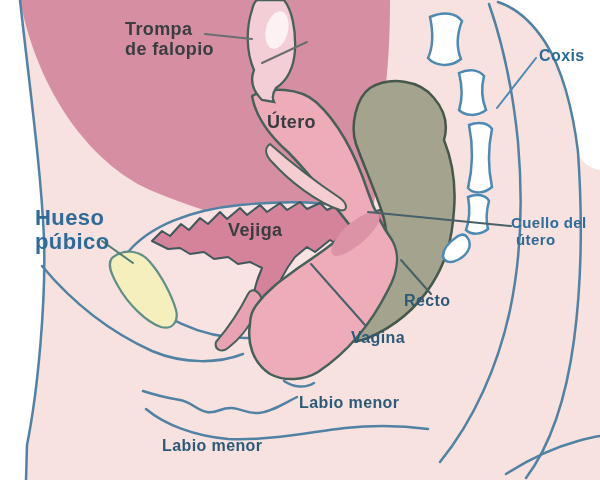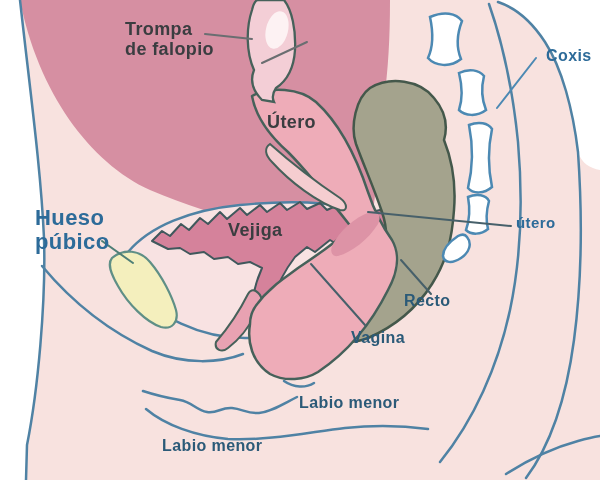--- a/index.html
+++ b/index.html
@@ -112,21 +112,22 @@
   <div class="lbl lbl-dark" style="left:125px;top:20px;">
     <div>Trompa</div>
     <div>de falopio</div>
   </div>
   <div class="lbl lbl-dark" style="left:267px;top:113px;">Útero</div>
   <div class="lbl lbl-dark" style="left:204px;top:221px;margin-left:24px;">Vejiga</div>
   <div class="lbl lbl-blue" style="left:35px;top:206px;">
     <div>Hueso</div>
     <div>púbico</div>
   </div>
-  <div class="lbl lbl-blue md" style="left:539px;top:47px;margin-left:7px;">Coxis</div>
+  <div class="lbl lbl-blue md" style="left:539px;top:47px;">Coxis</div>
   <div class="lbl lbl-blue sm" style="left:511px;top:215px;">
+    <div>Cuello del</div>
     <div style="padding-left:5px;">útero</div>
   </div>
   <div class="lbl lbl-slate" style="left:404px;top:292px;">Recto</div>
   <div class="lbl lbl-slate" style="left:351px;top:329px;">Vagina</div>
   <div class="lbl lbl-slate" style="left:299px;top:394px;">Labio menor</div>
   <div class="lbl lbl-slate" style="left:162px;top:437px;">Labio menor</div>
 </div>
 
 </body></html>

